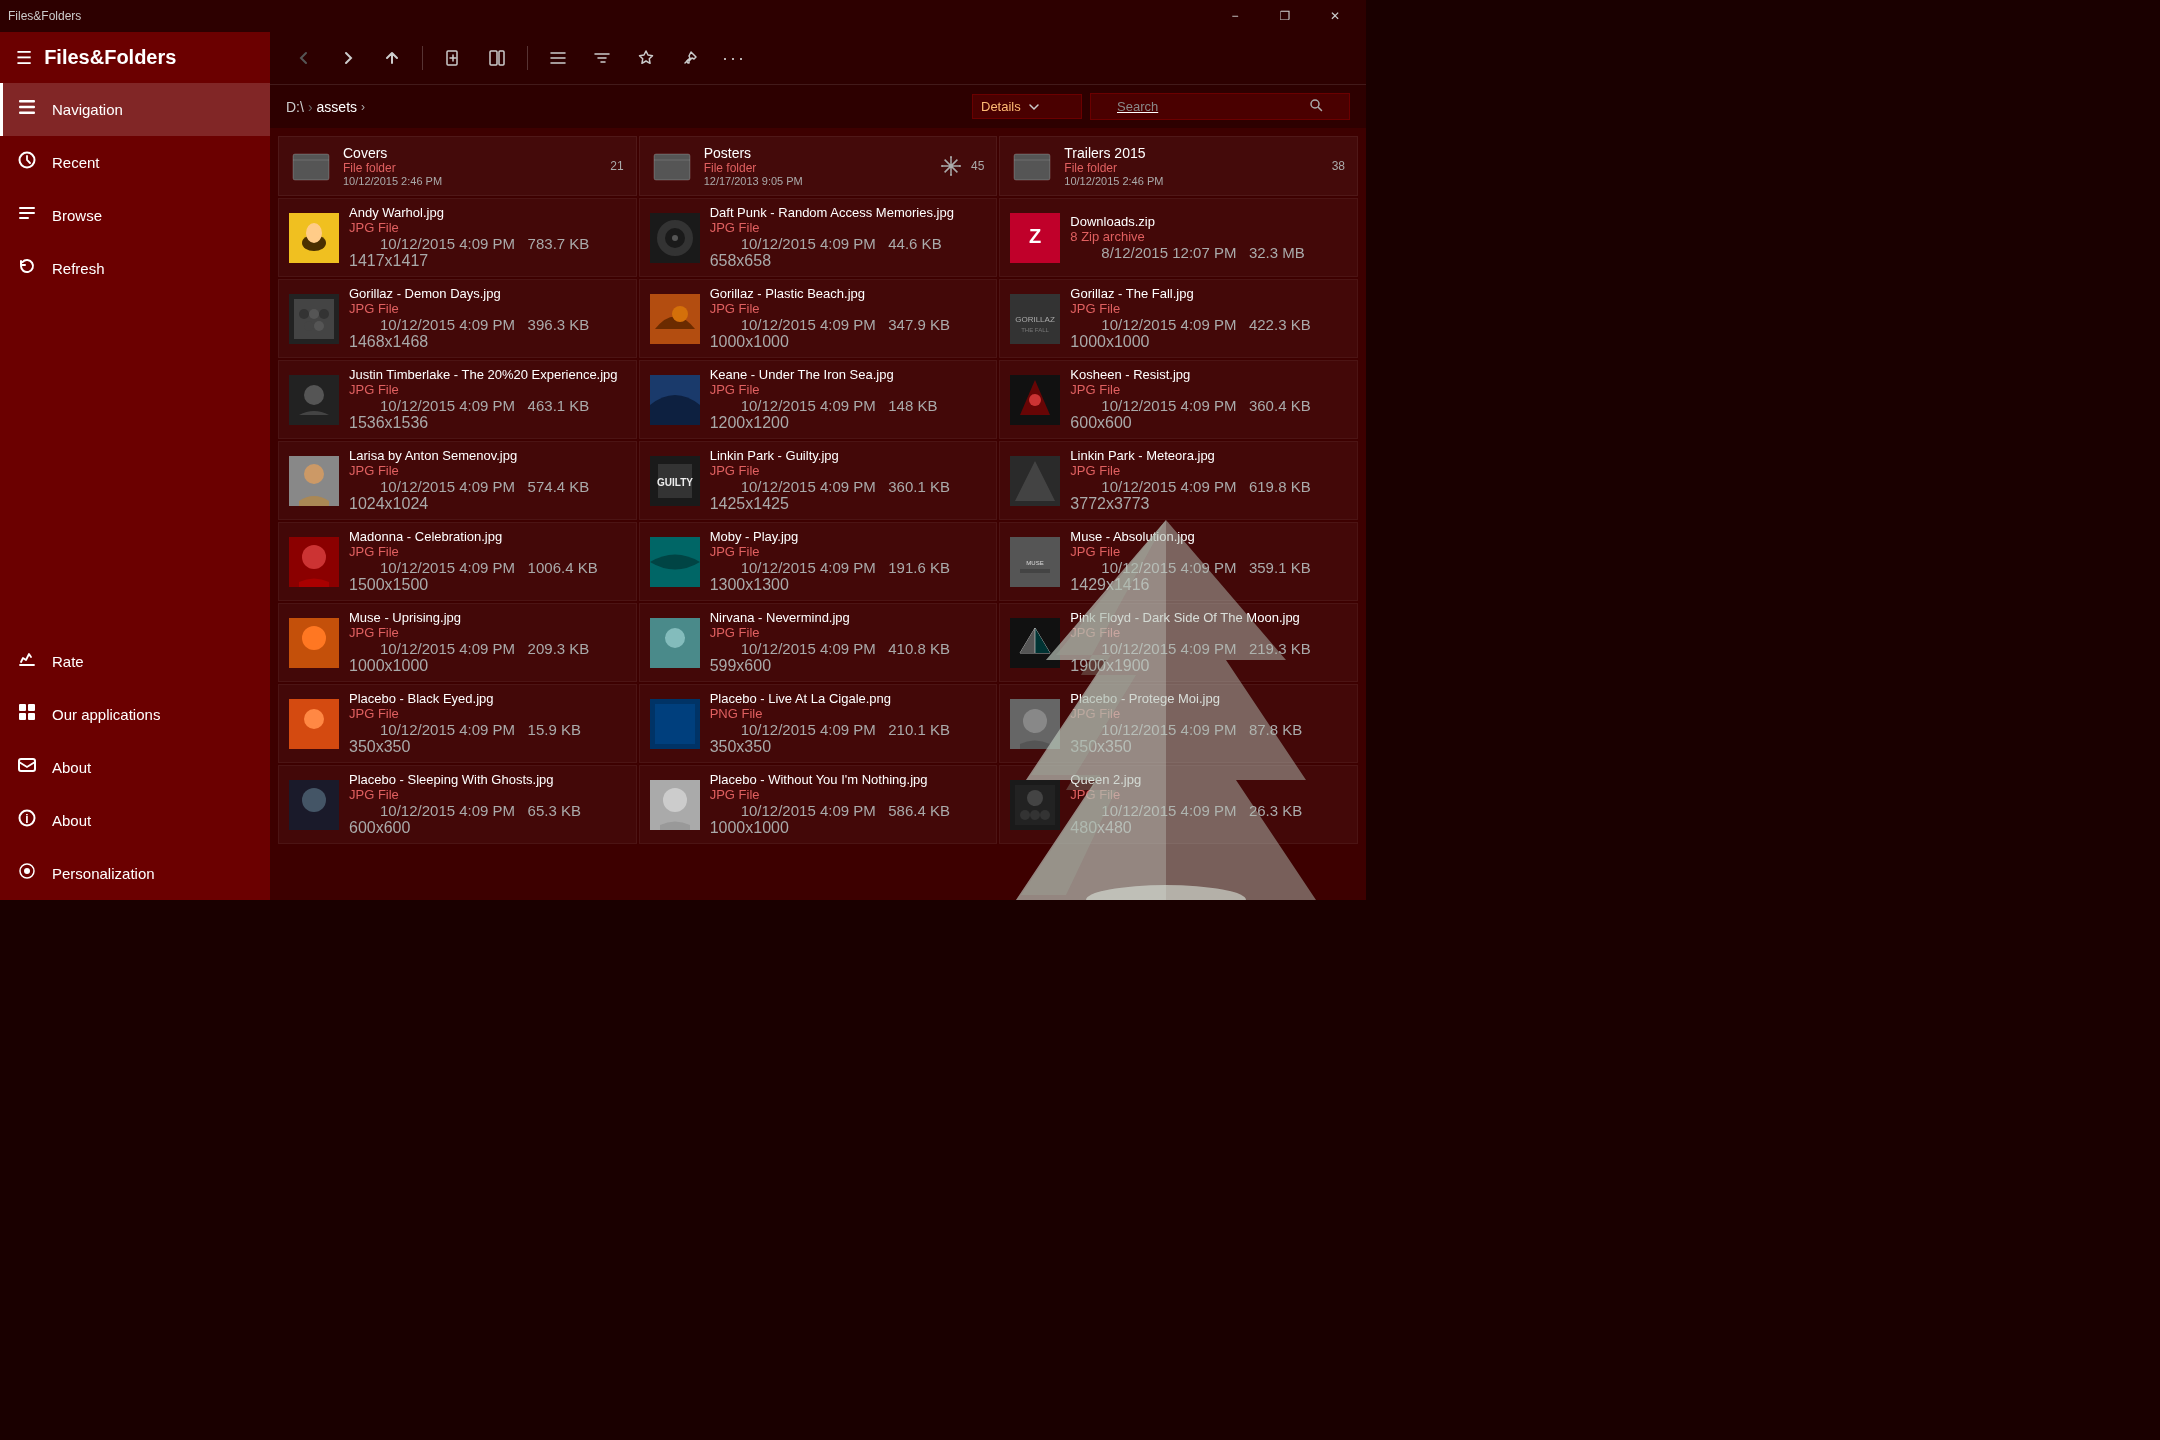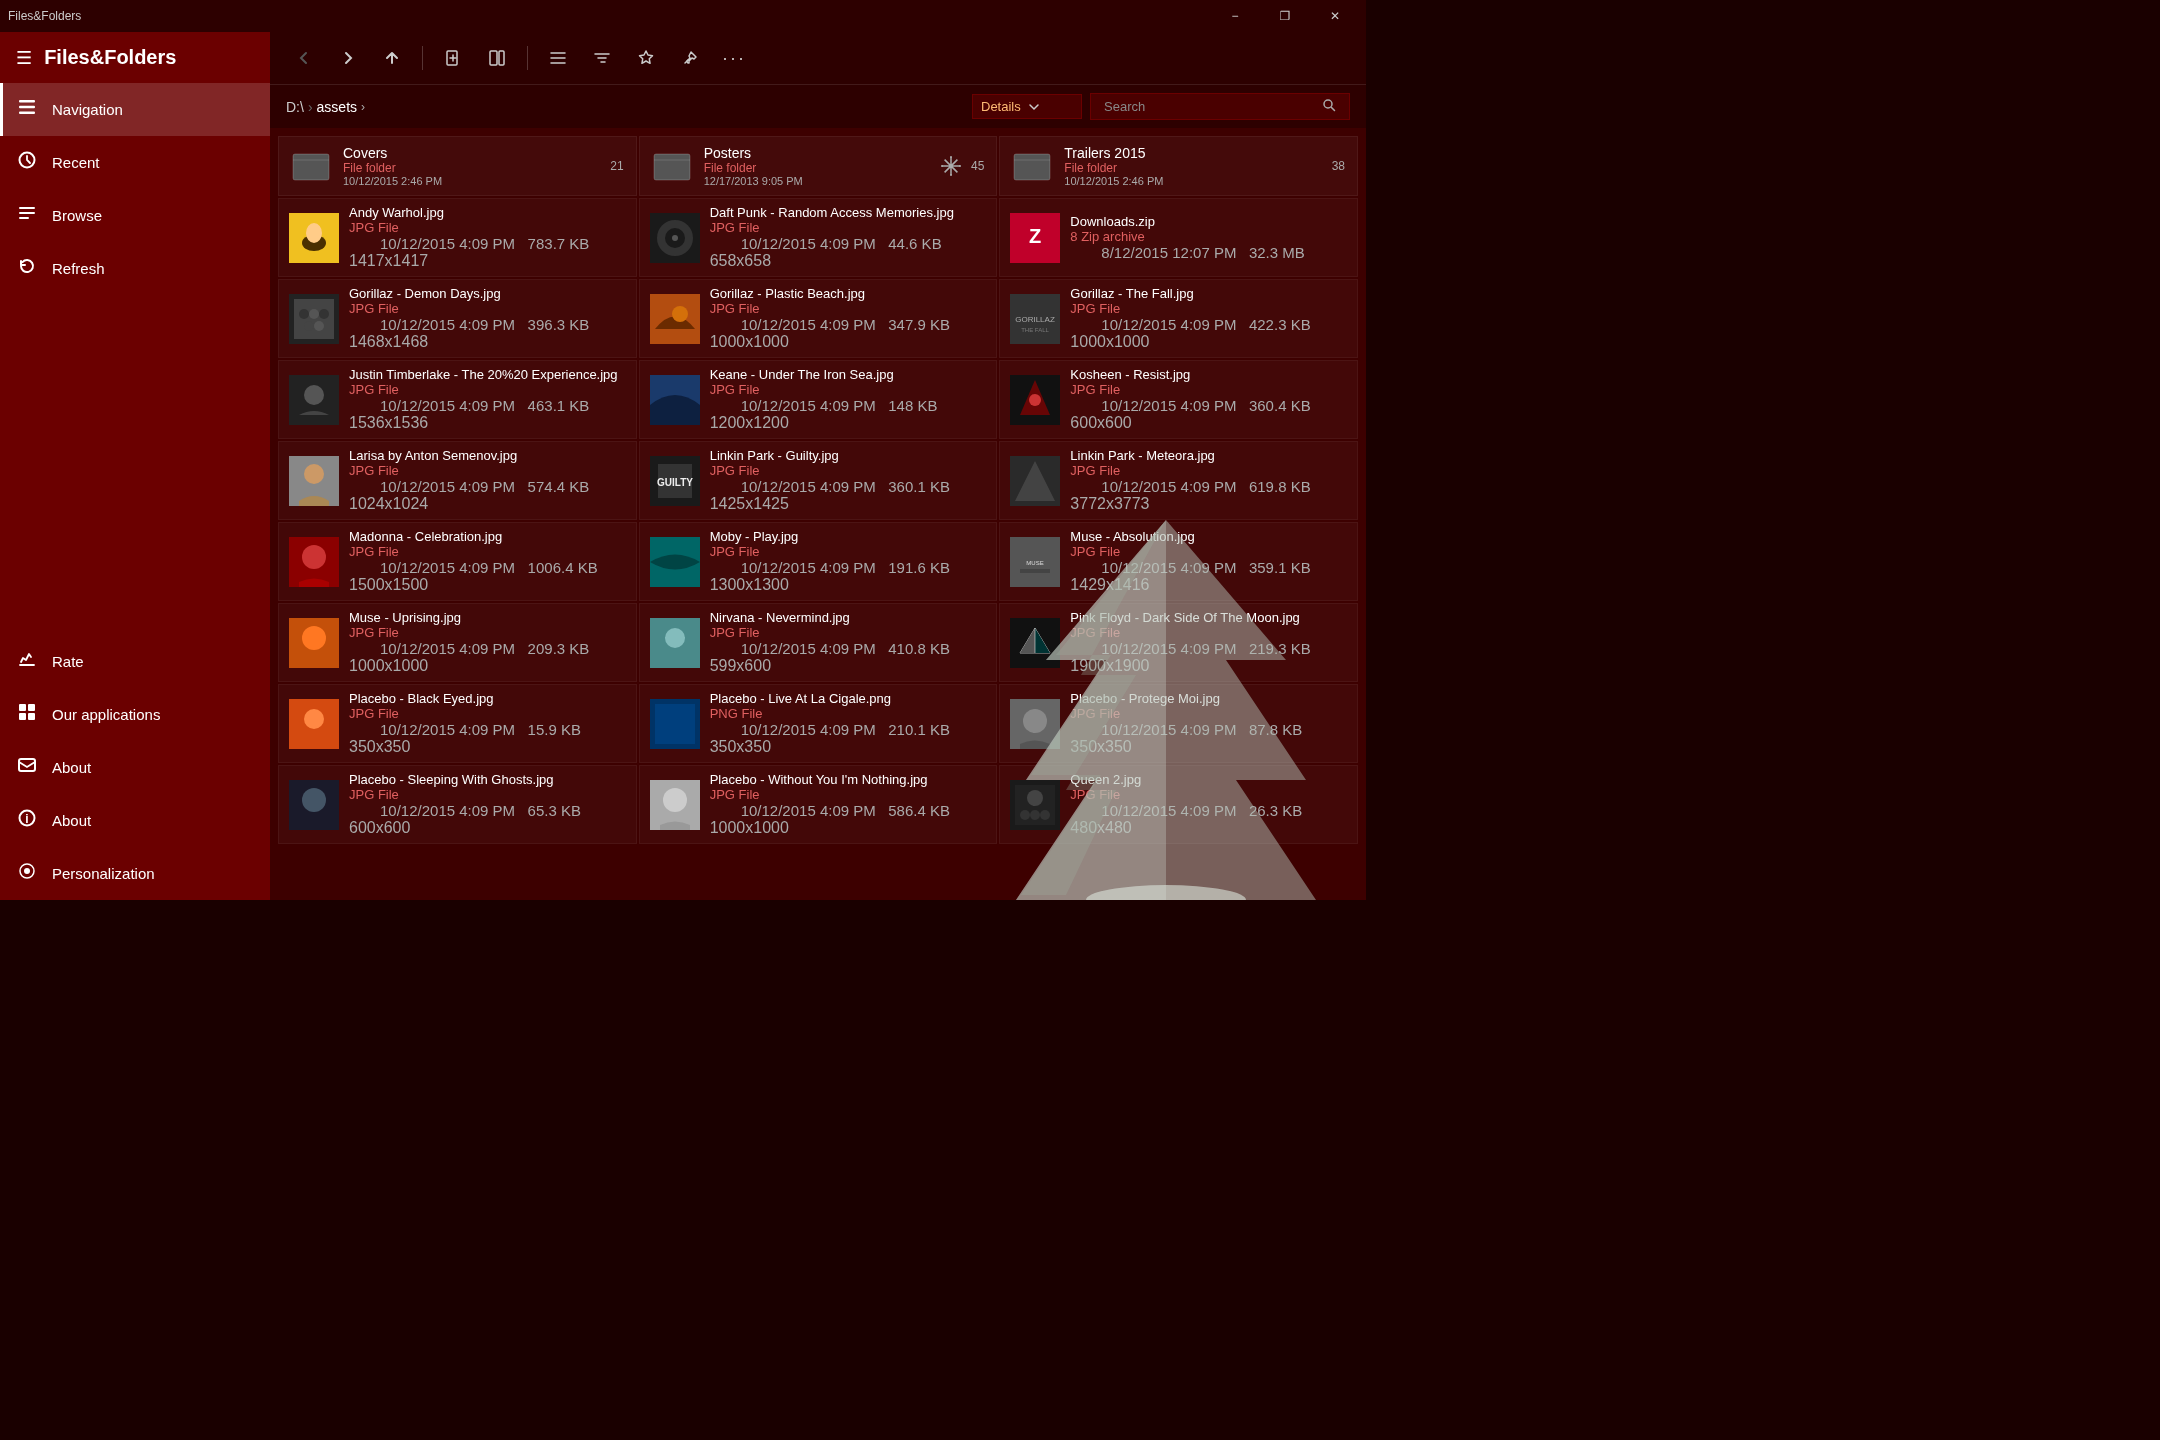--- a/index.html
+++ b/index.html
@@ -36,21 +36,21 @@
 
     
     .address-bar { display: flex; align-items: center; padding: 8px 16px; gap: 8px; background: #2d0000; }
     .breadcrumb { display: flex; align-items: center; gap: 4px; font-size: 14px; color: #ccc; }
     .breadcrumb-item { cursor: pointer; }
     .breadcrumb-sep { color: #666; }
     .breadcrumb-current { color: #fff; font-weight: 500; }
     .breadcrumb-chevron { color: #aaa; font-size: 12px; }
     .addr-spacer { flex: 1; }
     .view-select { background: #4a0000; border: 1px solid #6b0000; color: #fdba74; padding: 4px 8px; font-size: 13px; display: flex; align-items: center; gap: 6px; cursor: pointer; min-width: 110px; }
-    .search-box { background: #4a0000; border: 1px solid #6b0000; color: #fff; display: flex; align-items: center; padding: 4px 13px; gap: 6px; min-width: 260px; }
+    .search-box { background: #4a0000; border: 1px solid #6b0000; color: #fff; display: flex; align-items: center; padding: 4px 26px; gap: 6px; min-width: 260px; text-decoration: underline; }
     .search-box input { background: transparent; border: none; color: #fff; font-size: 13px; outline: none; flex: 1; }
     .search-box input::placeholder { color: #888; }
     .search-icon { color: #aaa; font-size: 14px; }
 
     
     .file-area { flex: 1; overflow-y: auto; padding: 8px; display: flex; flex-direction: column; gap: 2px; position: relative; }
     .file-area::-webkit-scrollbar { width: 8px; }
     .file-area::-webkit-scrollbar-track { background: #2d0000; }
     .file-area::-webkit-scrollbar-thumb { background: #6b0000; }
 

